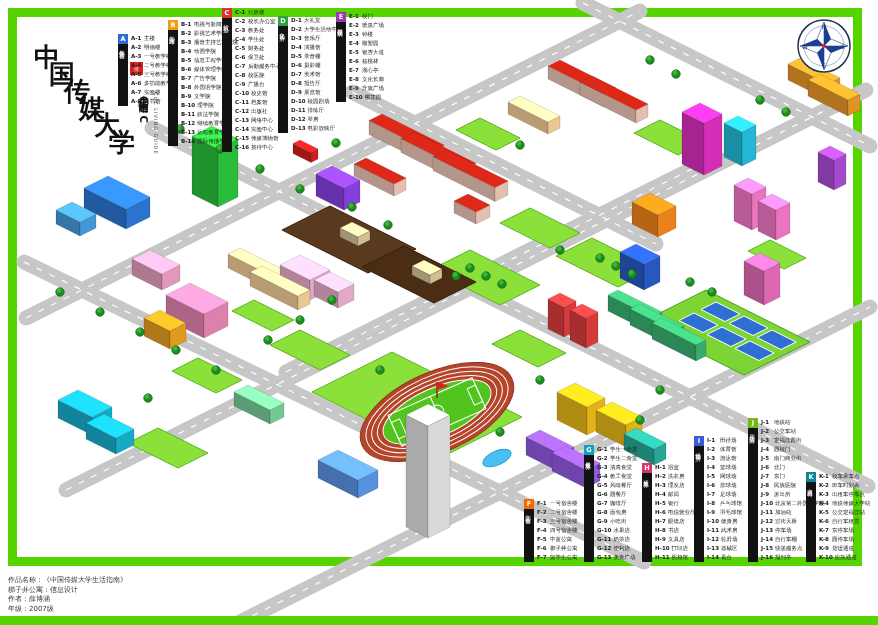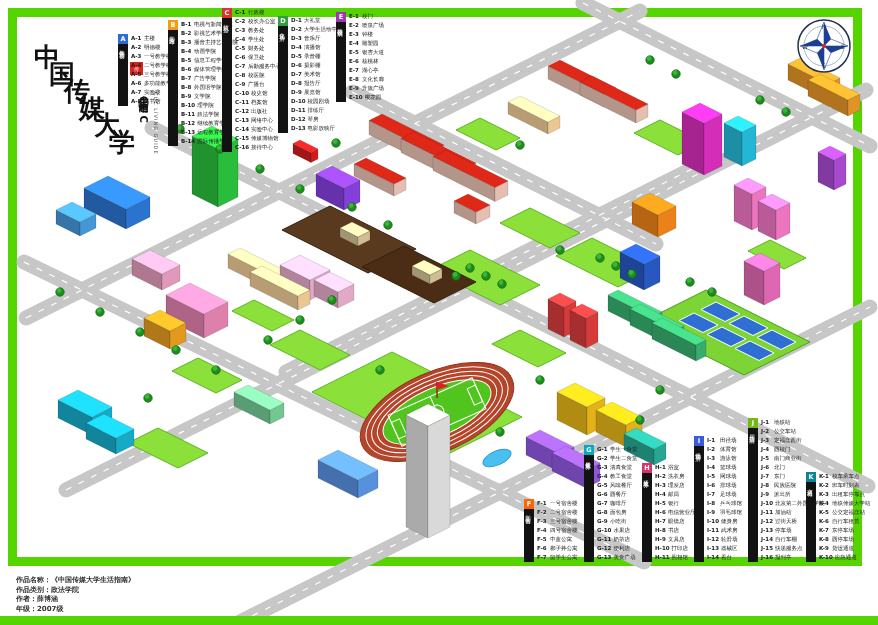--- a/index.html
+++ b/index.html
@@ -62,22 +62,22 @@
     display:flex;gap:2px;font-size:5.5px;line-height:9px;
     white-space:nowrap;color:#222;
   }
   .legend-items .code{font-weight:bold;min-width:11px;}
 
   
   .compass{position:absolute;left:796px;top:18px;z-index:5;}
 
   
   .footer{
-    position:absolute;left:16px;top:576px;z-index:5;
-    font-size:7px;color:#333;line-height:9.5px;font-weight:bold;
+    position:absolute;left:8px;top:576px;z-index:5;
+    font-size:7px;color:#333;line-height:9.5px;
   }
 </style>
 </head>
 <body>
 
 <div class="frame"></div>
 <div class="bottom-strip"></div>
 
 <svg id="map-svg" width="878" height="625" viewBox="0 0 878 625">
     <line x1="26" y1="318" x2="640" y2="11" stroke="#c7c7c7" stroke-width="15" stroke-linecap="round"></line>
@@ -1016,16 +1016,16 @@
       <li>
         <span class="code">K-10</span>
         <span>应急通道</span>
       </li>
     </ul>
 </div>
 
 <div class="footer">
 
 <div>作品名称：《中国传媒大学生活指南》</div>
-    <div>作品类别：政法学院</div>
+    <div>梆子井公寓：信息设计</div>
     <div>作者：薛博涵</div>
     <div>年级：2007级</div>
   </div>
 
 </body></html>

